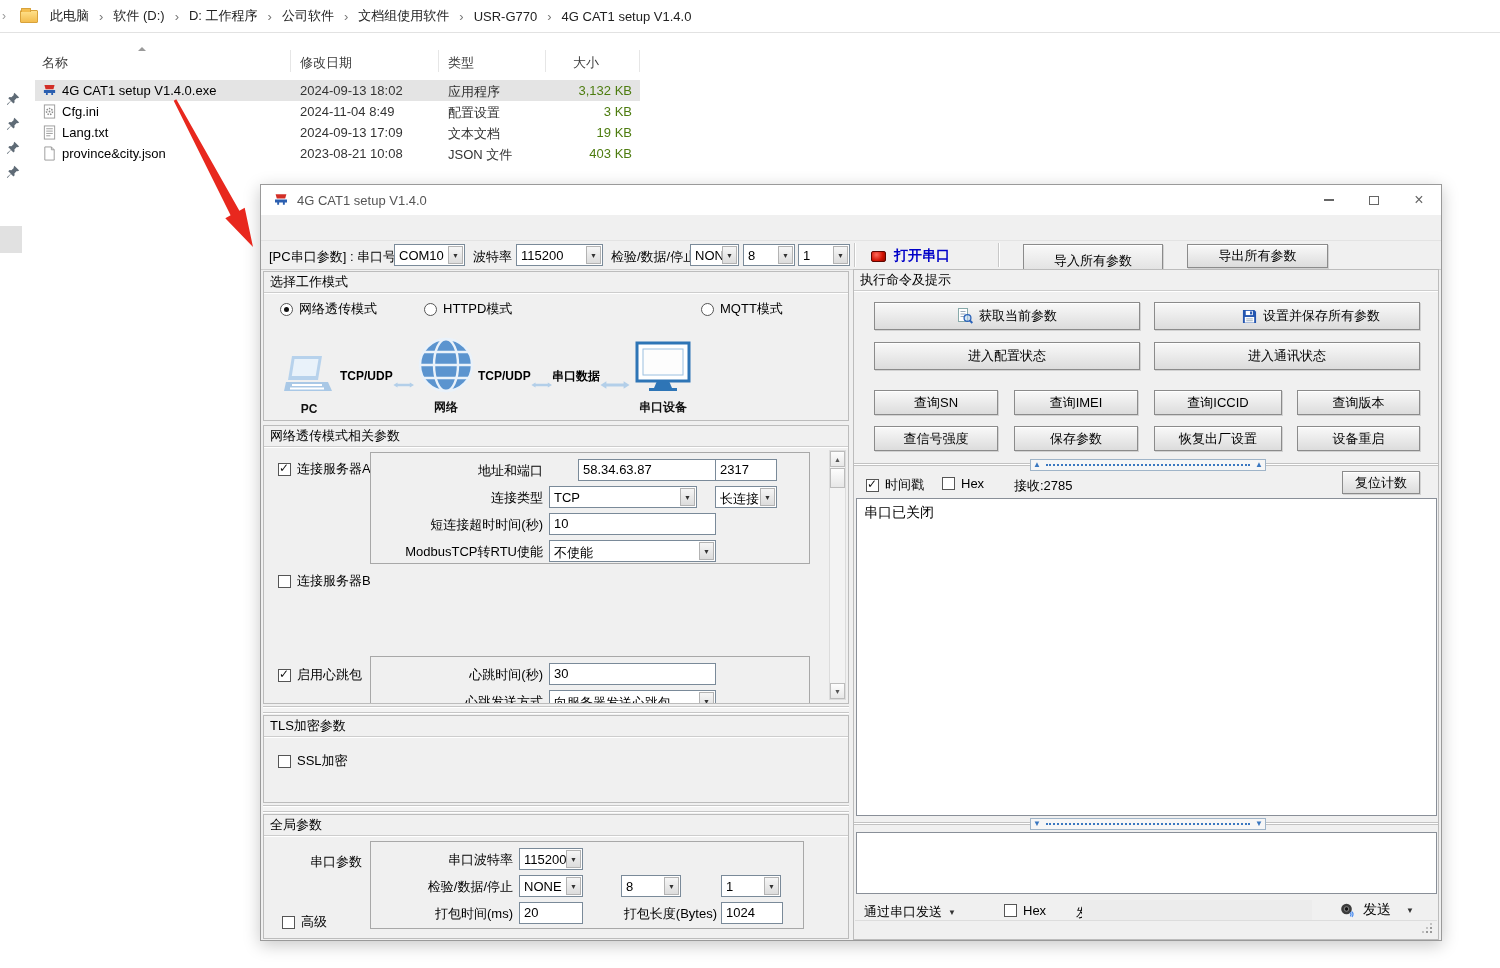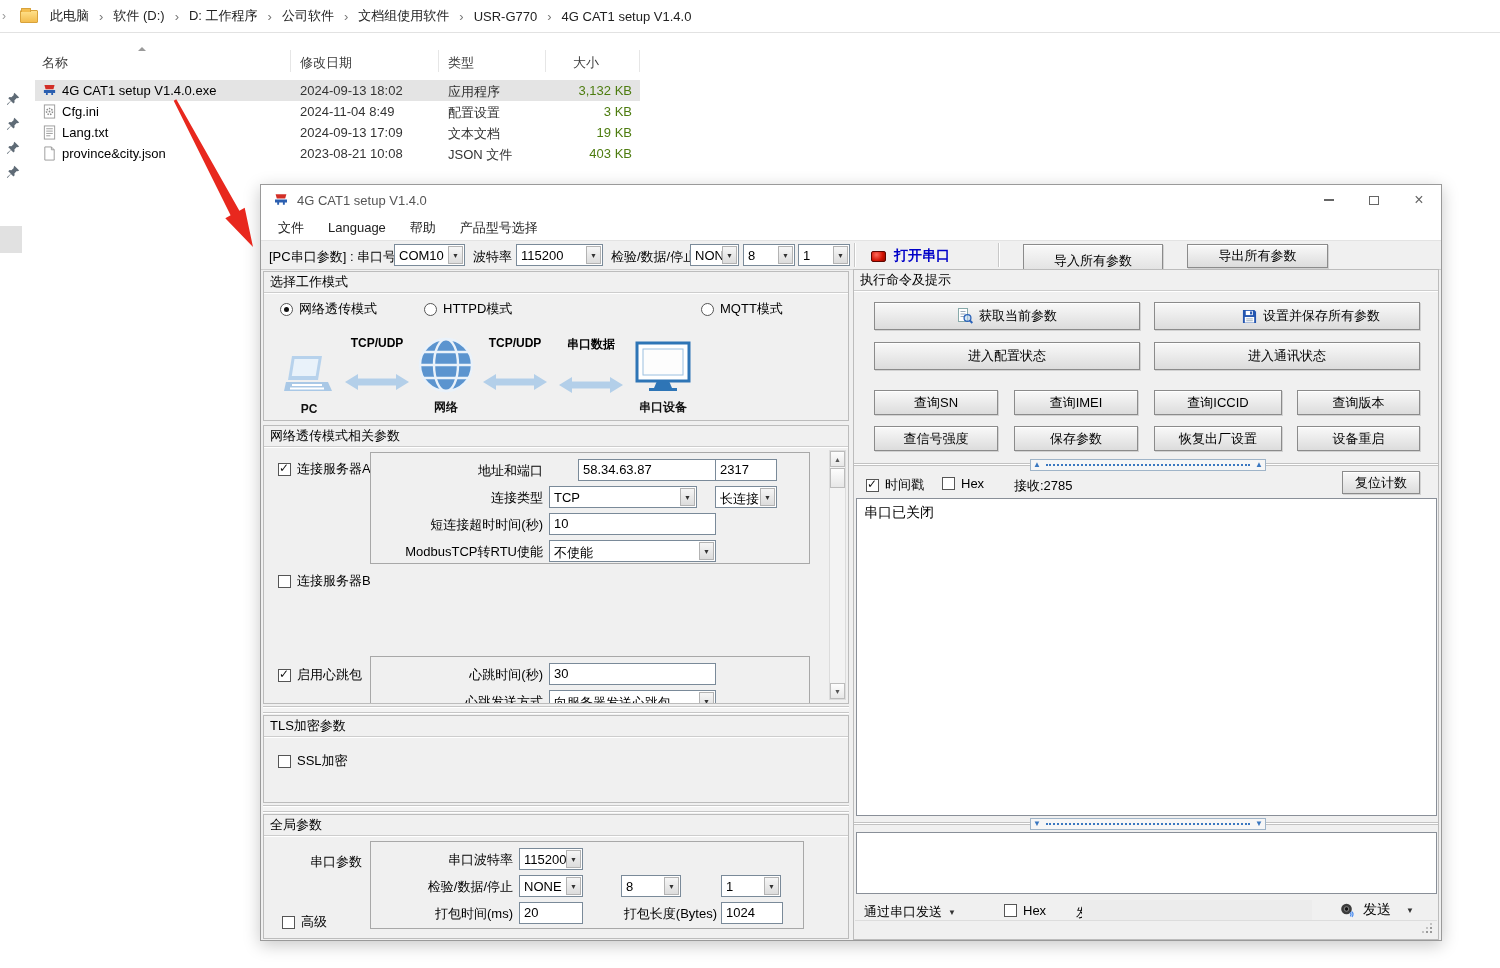--- a/index.html
+++ b/index.html
@@ -54,21 +54,21 @@
 .radio.on::after{content:"";position:absolute;left:3px;top:3px;width:5px;height:5px;border-radius:50%;background:#111;}
 .fieldset{position:absolute;border:1px solid #a8a8a8;background:#f0f0f0;}
 .flab{position:absolute;text-align:right;font-size:13px;white-space:nowrap;}
 .vsb{position:absolute;width:17px;background:#f3f3f3;border:1px solid #dcdcdc;}
 .sbbtn{position:absolute;left:0;width:15px;height:16px;background:linear-gradient(#fdfdfd,#e7e7e7);border:1px solid #bcbcbc;color:#555;font-size:7px;display:flex;align-items:center;justify-content:center;}
 .hsplit{position:absolute;height:7px;background:#f3f3f3;border-top:1px solid #c6c6c6;border-bottom:1px solid #c6c6c6;box-shadow:inset 0 1px 0 #fff,0 1px 0 #fff;}
 
 .diagram{position:absolute;left:14px;top:48px;right:8px;height:96px;display:flex;}
 .dnode{display:flex;flex-direction:column;align-items:center;justify-content:flex-end;}
 .dlabel{font-size:12px;font-weight:bold;color:#111;margin-top:3px;white-space:nowrap;}
-.dlink{display:flex;flex-direction:column;align-items:center;margin-top:12px;}
+.dlink{display:flex;align-items:center;margin-top:12px;}
 .dlink .t{font-size:12px;font-weight:bold;margin-top:4px;white-space:nowrap;}
 .dlink svg{margin-top:22px;}
 
 .cmdbtn{position:absolute;height:28px;gap:6px;}
 .qbtn{position:absolute;height:25px;}
 .rsplit-line{position:absolute;left:0;width:584px;height:3px;border-top:1px solid #c2c2c2;border-bottom:1px solid #c2c2c2;background:#fff;}
 .rtrack{position:absolute;height:12px;border:1px solid #9fb4c8;background:#f6f6f6;display:flex;align-items:center;}
 .rtrack .dots{flex:1;border-top:2px dotted #3a77c0;margin:0 3px;height:0;}
 .rtrack .tri{color:#3a77c0;font-size:8px;line-height:1;padding:0 2px;}
 .recvbox{position:absolute;background:#fff;border:1px solid #898f98;font-size:14px;padding:5px 7px;}
@@ -184,26 +184,20 @@
     <span class="title-txt">4G CAT1 setup V1.4.0</span>
     <span class="winctl" style="left:1048px;">
         <span class="minline"></span>
       </span>
     <span class="winctl" style="left:1093px;">
         <span class="maxbox"></span>
       </span>
     <span class="winctl" style="left:1138px;font-size:16px;">×</span>
   </div>
 
-  <div class="menubar">
-    <span class="menu-item">文件</span>
-    <span class="menu-item">Language</span>
-    <span class="menu-item">帮助</span>
-    <span class="menu-item">产品型号选择</span>
-  </div>
 
   <div class="toolbar">
     <span class="tb-lbl" style="left:8px;">[PC串口参数] : 串口号</span>
     <div class="combo" style="left:133px;top:3px;width:71px;">
         <span class="val">COM10</span>
         <span class="arrow">▼</span>
       </div>
     <span class="tb-lbl" style="left:212px;">波特率</span>
     <div class="combo" style="left:255px;top:3px;width:87px;">
         <span class="val">115200</span>

